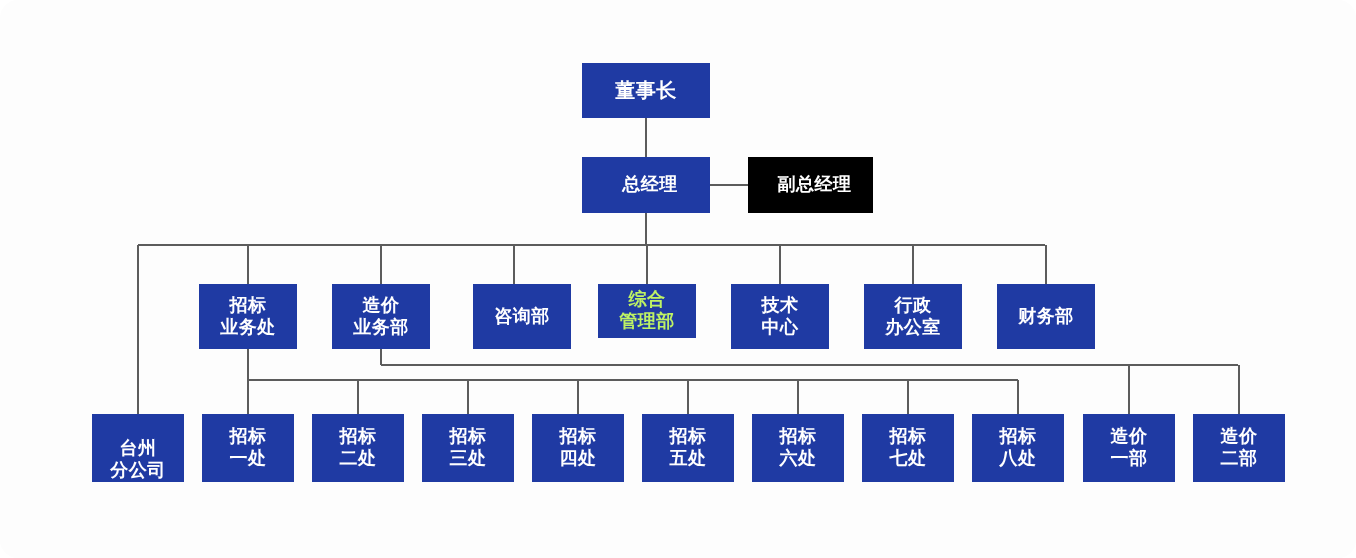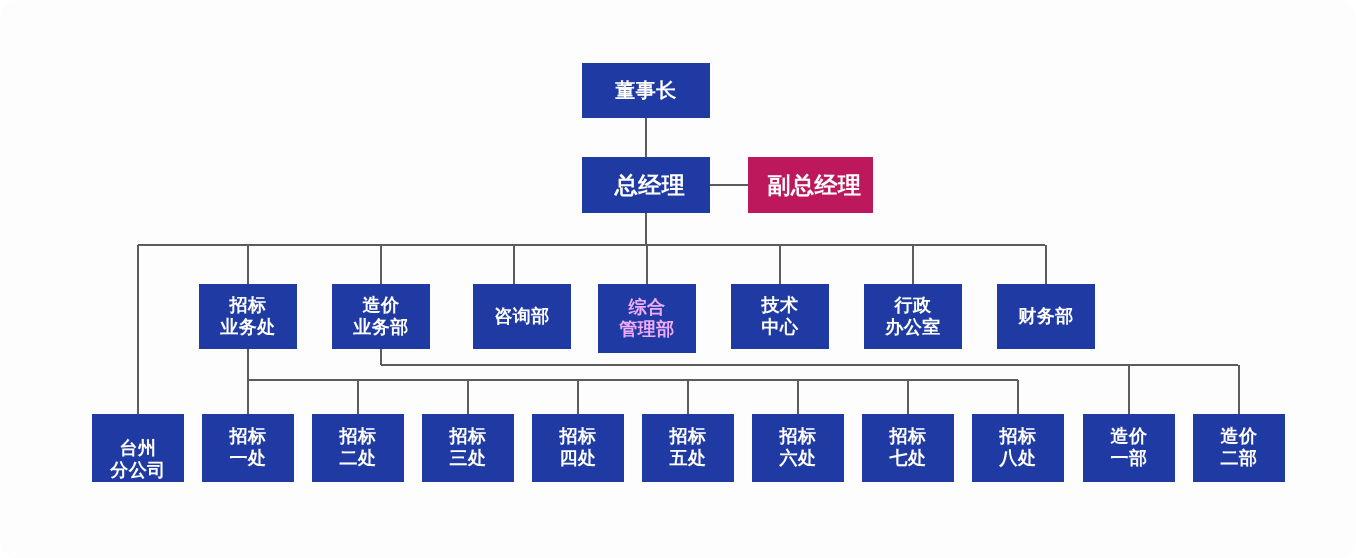--- a/index.html
+++ b/index.html
@@ -32,21 +32,21 @@
     text-align: center;
     color: #ffffff;
     font-weight: bold;
     letter-spacing: 0.5px;
     line-height: 1.22;
     z-index: 3;
     white-space: pre-line;
     user-select: none;
   }
   .node.lvl1 { font-size: 20px; }
-  .node.lvl2 { font-size: 23px; padding-left: 8px; }
+  .node.lvl2 { font-size: 18px; padding-left: 8px; }
   .node.lvl3 { font-size: 18px; }
   .node.lvl4 { font-size: 18px; }
 </style>
 </head>
 <body>
 
 <div id="chart-root" style="background: rgb(253, 253, 253); border-radius: 18px;">
   <svg id="connector-layer" viewBox="0 0 1356 558" width="1356" height="558" aria-hidden="true">
       <line x1="646" y1="118" x2="646" y2="157" stroke="#5c5c5c" stroke-width="2" shape-rendering="crispEdges"></line>
       <line x1="710" y1="185" x2="748" y2="185" stroke="#5c5c5c" stroke-width="2" shape-rendering="crispEdges"></line>
@@ -70,27 +70,27 @@
       <line x1="798" y1="380" x2="798" y2="414" stroke="#5c5c5c" stroke-width="2" shape-rendering="crispEdges"></line>
       <line x1="908" y1="380" x2="908" y2="414" stroke="#5c5c5c" stroke-width="2" shape-rendering="crispEdges"></line>
       <line x1="1018" y1="380" x2="1018" y2="414" stroke="#5c5c5c" stroke-width="2" shape-rendering="crispEdges"></line>
       <line x1="381" y1="349" x2="381" y2="365" stroke="#5c5c5c" stroke-width="2" shape-rendering="crispEdges"></line>
       <line x1="381" y1="365" x2="1238" y2="365" stroke="#5c5c5c" stroke-width="2" shape-rendering="crispEdges"></line>
       <line x1="1129" y1="365" x2="1129" y2="414" stroke="#5c5c5c" stroke-width="2" shape-rendering="crispEdges"></line>
       <line x1="1239" y1="365" x2="1239" y2="414" stroke="#5c5c5c" stroke-width="2" shape-rendering="crispEdges"></line>
     </svg>
 <div class="node lvl1" style="left: 582px; top: 63px; width: 128px; height: 55px; background: rgb(31, 58, 163); color: rgb(255, 255, 255);"><span>董事长</span></div>
     <div class="node lvl2" style="left: 582px; top: 157px; width: 128px; height: 56px; background: rgb(31, 58, 163); color: rgb(255, 255, 255);"><span>总经理</span></div>
-    <div class="node lvl2" style="left: 748px; top: 157px; width: 125px; height: 56px; background: #be185d; color: rgb(255, 255, 255);"><span>副总经理</span></div>
+    <div class="node lvl2" style="left: 748px; top: 157px; width: 125px; height: 56px; background: #000000; color: rgb(255, 255, 255);"><span>副总经理</span></div>
     <div class="node lvl3" style="left: 199px; top: 284px; width: 98px; height: 65px; background: rgb(31, 58, 163); color: rgb(255, 255, 255);"><span>招标
 业务处</span></div>
     <div class="node lvl3" style="left: 332px; top: 284px; width: 98px; height: 65px; background: rgb(31, 58, 163); color: rgb(255, 255, 255);"><span>造价
 业务部</span></div>
     <div class="node lvl3" style="left: 465px; top: 284px; width: 98px; height: 65px; background: rgb(31, 58, 163); color: rgb(255, 255, 255); margin-left: 8px;"><span>咨询部</span></div>
-    <div class="node lvl3" style="left: 598px; top: 284px; width: 98px; height: 69px; background: rgb(31, 58, 163); color: #f0abfc;"><span>综合
+    <div class="node lvl3" style="left: 598px; top: 284px; width: 98px; height: 54px; background: rgb(31, 58, 163); color: #bef264;"><span>综合
 管理部</span></div>
     <div class="node lvl3" style="left: 864px; top: 284px; width: 98px; height: 65px; background: rgb(31, 58, 163); color: rgb(255, 255, 255);"><span>行政
 办公室</span></div>
     <div class="node lvl3" style="left: 731px; top: 284px; width: 98px; height: 65px; background: rgb(31, 58, 163); color: rgb(255, 255, 255);"><span>技术
 中心</span></div>
     <div class="node lvl3" style="left: 997px; top: 284px; width: 98px; height: 65px; background: rgb(31, 58, 163); color: rgb(255, 255, 255);"><span>财务部</span></div>
     <div class="node lvl4" style="left: 92px; top: 414px; width: 92px; height: 68px; background: rgb(31, 58, 163); color: rgb(255, 255, 255); align-items: flex-end;"><span>台州
 分公司</span></div>
     <div class="node lvl4" style="left: 202px; top: 414px; width: 92px; height: 68px; background: rgb(31, 58, 163); color: rgb(255, 255, 255);"><span>招标
 一处</span></div>

